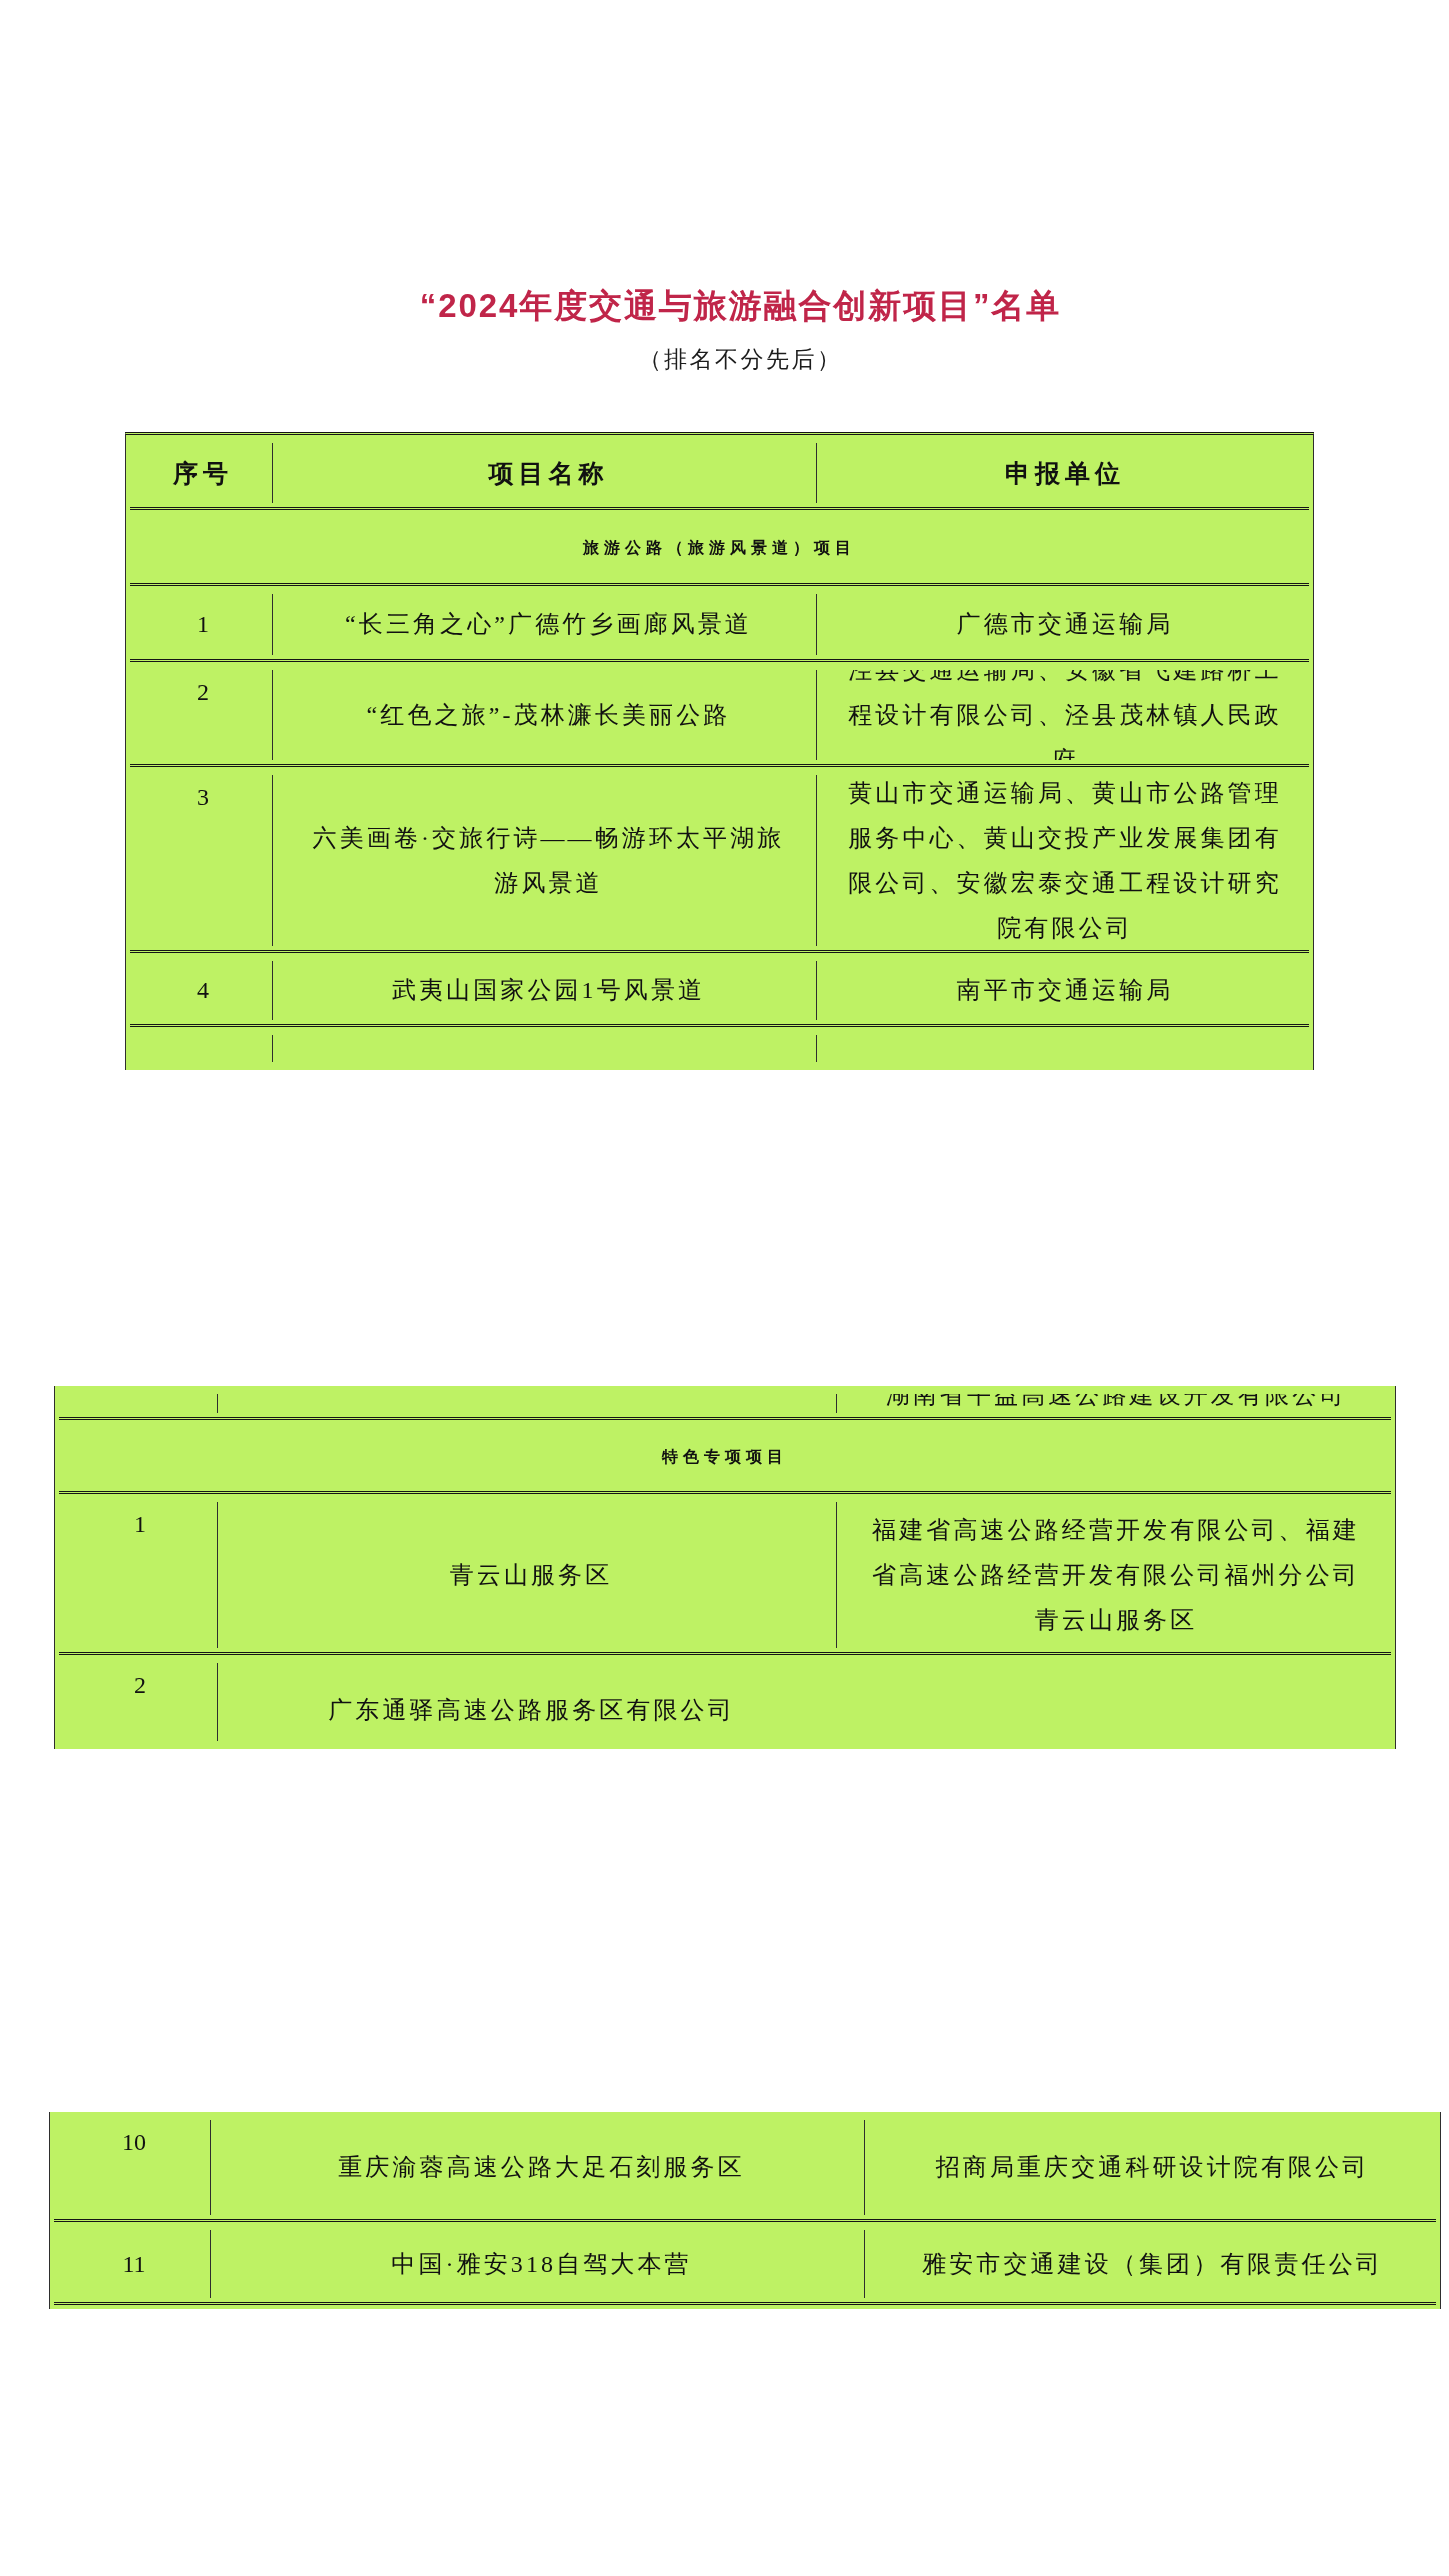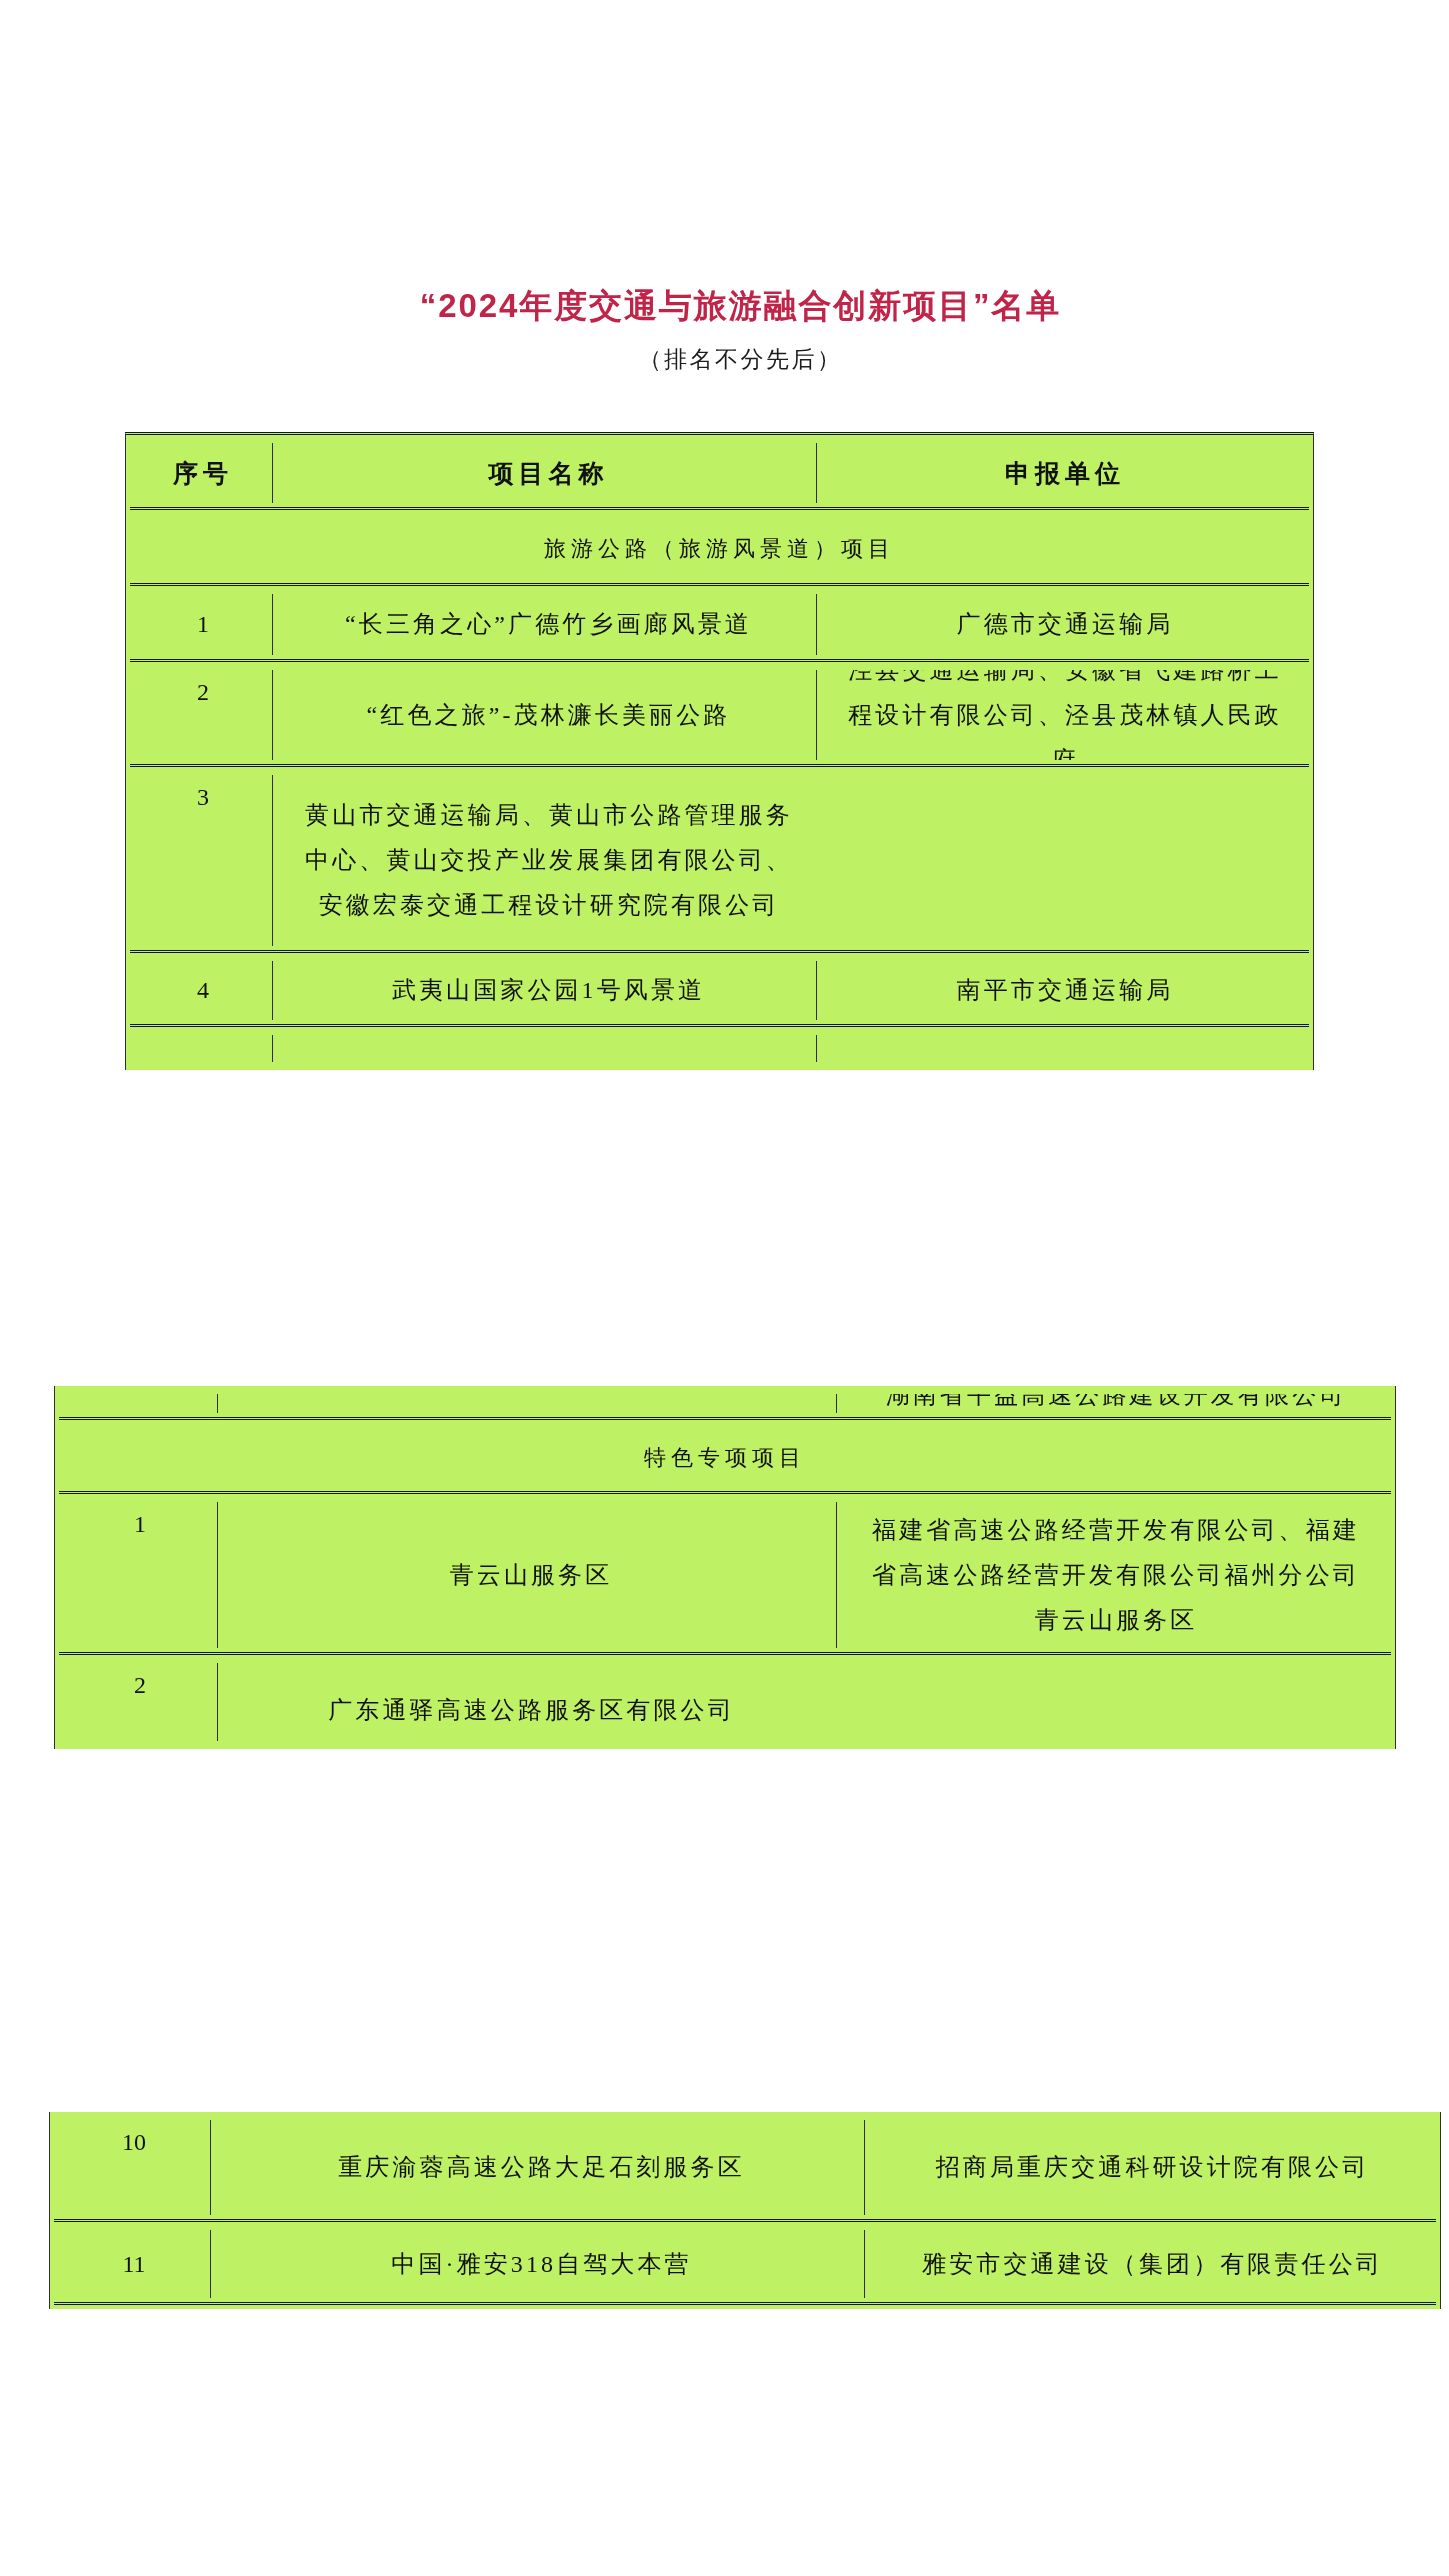--- a/index.html
+++ b/index.html
@@ -41,21 +41,21 @@
   .cell {
     display:flex; align-items:center; justify-content:center;
     text-align:center; font-size:24px; line-height:45px;
     letter-spacing:3.1px; padding:0 21.4px; overflow:hidden;
   }
   .cell.c1, .cell.c2 { border-right:1.3px solid #2e2e2e; }
   .cell.seq { letter-spacing:0; padding:0 3.8px; }
   .hdr .cell { font-weight:bold; font-size:25px; letter-spacing:5px; }
   .section-row {
     display:flex; align-items:center; justify-content:center;
-    font-weight:normal; font-size:22px; letter-spacing:5px;
+    font-weight:bold; font-size:16px; letter-spacing:5px;
     border-bottom:3.8px double #151515; text-align:center;
   }
   .va-top { align-items:flex-start; }
   .pt28 { padding-top:17.6px; }
   .pt34 { padding-top:21.4px; }
   .pt8  { padding-top:5px; }
   .pt40 { padding-top:25px; }
   .clip-cell { align-items:flex-start; }
   .clip-cell .clip-inner { display:block; margin-top:-12.6px; line-height:29px; white-space:nowrap; }
 </style>
@@ -82,20 +82,21 @@
     </div>
 
     <div class="row" style="height:101px;">
       <div class="cell c1 seq va-top pt34">2</div>
       <div class="cell c2">“红色之旅”-茂林濂长美丽公路</div>
       <div class="cell c3">泾县交通运输局、安徽省飞建路桥工程设计有限公司、泾县茂林镇人民政府</div>
     </div>
 
     <div class="row" style="height:182px;">
       <div class="cell c1 seq va-top pt28">3</div>
+      <div class="cell c2">六美画卷·交旅行诗——畅游环太平湖旅游风景道</div>
       <div class="cell c3">黄山市交通运输局、黄山市公路管理服务中心、黄山交投产业发展集团有限公司、安徽宏泰交通工程设计研究院有限公司</div>
     </div>
 
     <div class="row" style="height:70px;">
       <div class="cell c1 seq">4</div>
       <div class="cell c2">武夷山国家公园1号风景道</div>
       <div class="cell c3">南平市交通运输局</div>
     </div>
 
     <div class="row no-bottom" style="height:35px;">

